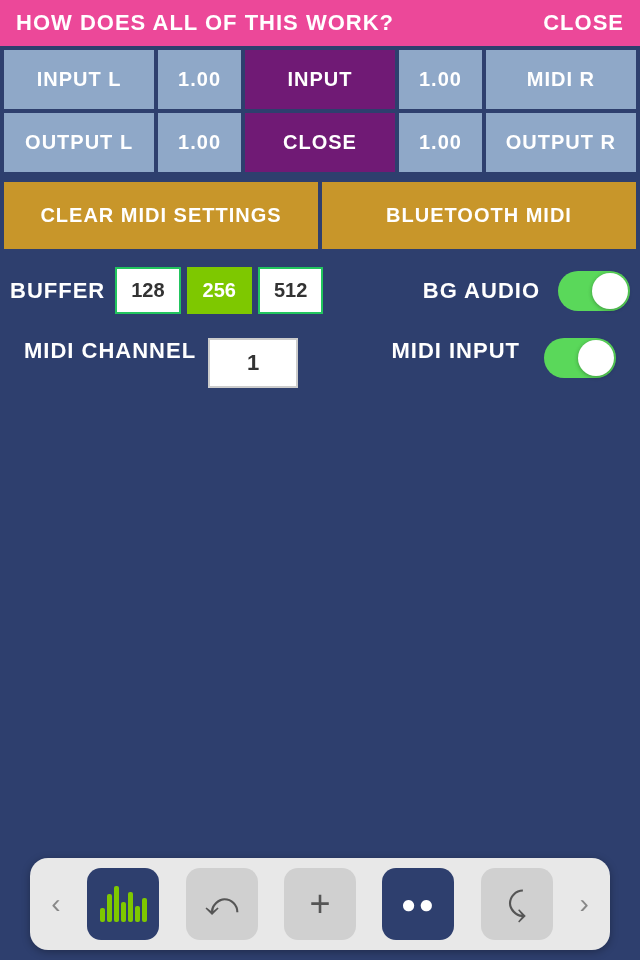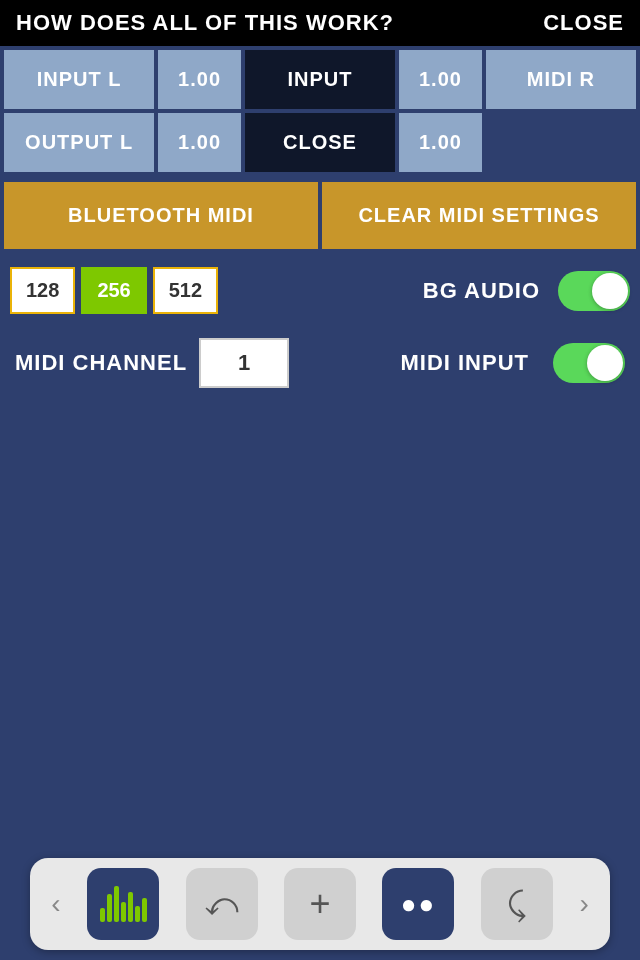--- a/index.html
+++ b/index.html
@@ -11,21 +11,21 @@
       overflow: hidden;
       position: relative;
     }
 
     
     .header {
       display: flex;
       justify-content: space-between;
       align-items: center;
       padding: 10px 16px;
-      background-color: #000000;
+      background-color: #ec4899;
     }
     .header-title {
       color: white;
       font-size: 22px;
       font-weight: bold;
       letter-spacing: 1px;
     }
     .close-btn {
       color: white;
       font-size: 22px;
@@ -36,21 +36,21 @@
     .io-cell {
       background-color: #8fa8c8;
       color: white;
       font-size: 20px;
       font-weight: bold;
       text-align: center;
       padding: 18px 16px;
       letter-spacing: 1px;
     }
     .io-cell.gold {
-      background-color: #0f172a;
+      background-color: #701a75;
     }
 
     
     .action-row {
       display: grid;
       grid-template-columns: 1fr 1fr;
       gap: 4px;
       padding: 4px 4px;
       margin-top: 2px;
     }
@@ -78,21 +78,21 @@
       font-weight: bold;
       margin-right: 4px;
       letter-spacing: 1px;
     }
     .buffer-btn {
       background-color: white;
       color: #333;
       font-size: 20px;
       font-weight: bold;
       padding: 10px 14px;
-      border: 2px solid #eab308;
+      border: 2px solid #22c55e;
       cursor: pointer;
       min-width: 52px;
       text-align: center;
     }
     .buffer-btn.active {
       background-color: #7ec800;
       color: white;
       border-color: #7ec800;
     }
     .bg-audio-label {
@@ -121,22 +121,22 @@
       border-radius: 50%;
       position: absolute;
       top: 2px;
       right: 2px;
       box-shadow: 0 1px 4px rgba(0,0,0,0.3);
     }
 
     
     .midi-channel-row {
       display: flex;
-      align-items: center;
-      padding: 10px 15px;
+      align-items: flex-start;
+      padding: 10px 24px;
       gap: 12px;
     }
     .midi-channel-label {
       color: white;
       font-size: 22px;
       font-weight: bold;
       letter-spacing: 1px;
     }
     .midi-channel-input {
       background-color: white;
@@ -224,28 +224,30 @@
   <div class="io-cell gold">INPUT</div>
   <div class="io-cell">1.00</div>
   <div class="io-cell">MIDI R</div>
 </div>
 
 <div style="display:grid; grid-template-columns: 1fr 0.55fr 1fr 0.55fr 1fr; gap:4px; padding:2px 4px 4px 4px;">
   <div class="io-cell">OUTPUT L</div>
   <div class="io-cell">1.00</div>
   <div class="io-cell gold">CLOSE</div>
   <div class="io-cell">1.00</div>
+  <div class="io-cell">OUTPUT R</div>
 </div>
 
 <div class="action-row">
+  <div class="action-btn">CLEAR MIDI SETTINGS</div>
   <div class="action-btn">BLUETOOTH MIDI</div>
-  <div class="action-btn">CLEAR MIDI SETTINGS</div>
 </div>
 
 <div class="buffer-row">
+  <span class="buffer-label">BUFFER</span>
   <div class="buffer-btn">128</div>
   <div class="buffer-btn active">256</div>
   <div class="buffer-btn">512</div>
   <span class="bg-audio-label">BG AUDIO</span>
   <div class="toggle">
     <div class="toggle-knob"></div>
   </div>
 </div>
 
 <div class="midi-channel-row">

